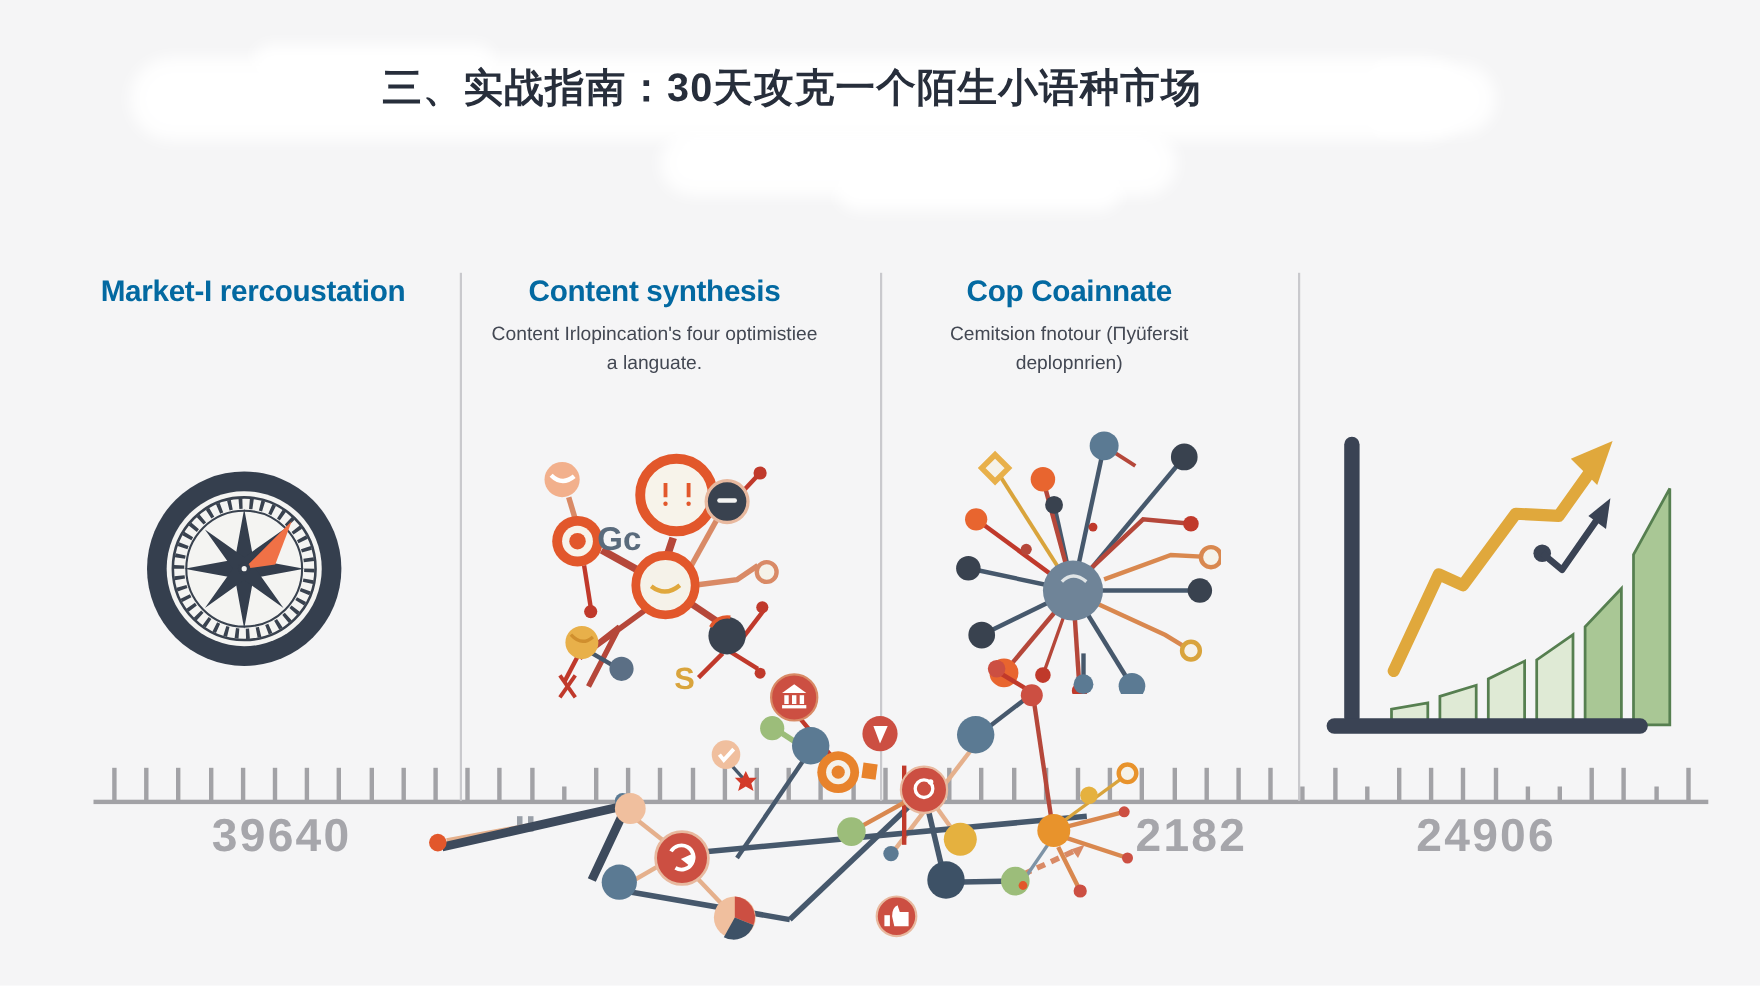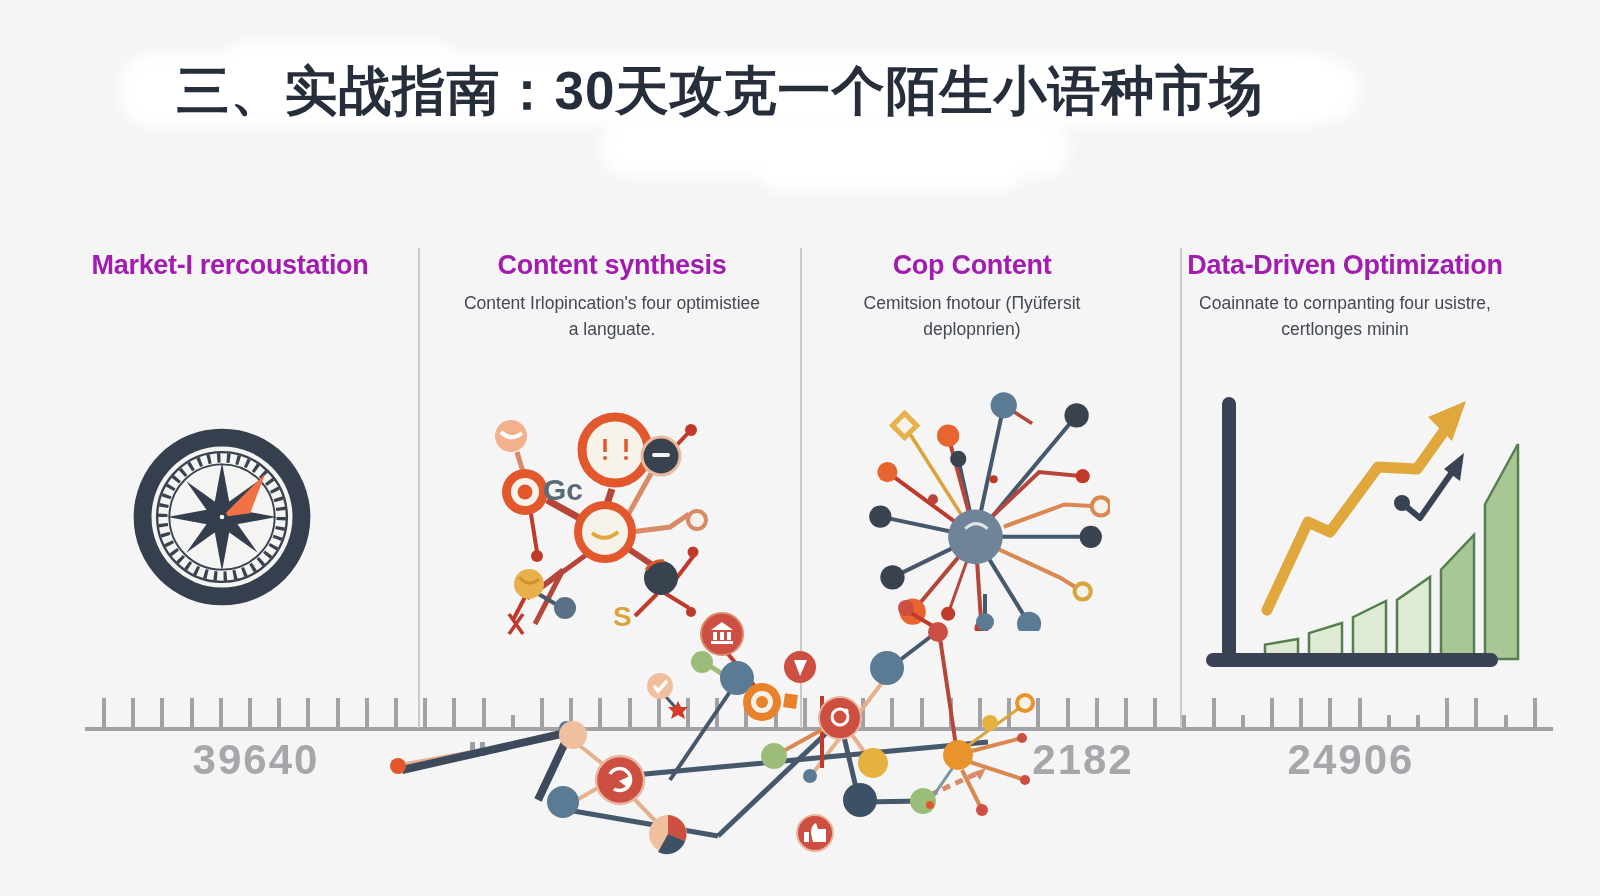--- a/index.html
+++ b/index.html
@@ -1,22 +1,22 @@
 <!DOCTYPE html>
 <html><head>
 <meta charset="utf-8">
 <style>
   html,body{margin:0;padding:0;}
   .canvas{position:relative;width:1600px;height:896px;background:#f5f5f6;overflow:hidden;
     font-family:"Liberation Sans","DejaVu Sans",sans-serif;}
   .ghost{position:absolute;background:rgba(255,255,255,.92);border-radius:48px;filter:blur(7px);}
   .title{position:absolute;left:80px;top:56px;width:1280px;text-align:center;
-    font-size:53px;font-weight:800;color:#272e3b;letter-spacing:1px;z-index:3;}
+    font-size:36px;font-weight:800;color:#272e3b;letter-spacing:1px;z-index:3;}
   .colhead{position:absolute;top:250px;text-align:center;z-index:2;}
-  .colhead h2{margin:0;font-size:27px;font-weight:800;color:#a21caf;letter-spacing:-.3px;}
+  .colhead h2{margin:0;font-size:27px;font-weight:800;color:#0369a1;letter-spacing:-.3px;}
   .colhead p{margin:9px auto 0;font-size:17.5px;line-height:1.5;color:#434853;}
   .divider{position:absolute;top:248px;width:2px;height:480px;background:#c9c9cd;z-index:1;}
   .icon{position:absolute;z-index:2;}
   .ruler-line{position:absolute;left:85px;top:727px;width:1468px;height:4px;background:#a2a2a6;z-index:1;}
   .tick{position:absolute;width:4px;background:#a2a2a6;z-index:1;}
   .tlabel{position:absolute;top:736px;transform:translateX(-50%);font-size:42px;font-weight:700;
     color:#a6a6ab;letter-spacing:2px;z-index:1;}
   .net{z-index:4;}
 </style>
 </head>
@@ -28,31 +28,27 @@
   <div class="ghost" style="left:230px;top:40px;width:220px;height:34px;"></div>
   <div class="ghost" style="left:600px;top:118px;width:470px;height:60px;"></div>
   <div class="ghost" style="left:760px;top:150px;width:260px;height:42px;"></div>
   <div class="ghost" style="left:1230px;top:58px;width:130px;height:64px;"></div>
 
   <div class="title">三、实战指南：30天攻克一个陌生小语种市场</div>
 
   <div class="colhead" style="left:55px;width:350px;">
     <h2>Market-I rercoustation</h2>
   </div>
-  <div class="colhead" style="left:420px;width:350px;padding-left:17px;">
+  <div class="colhead" style="left:420px;width:350px;">
     <h2>Content synthesis</h2>
     <p style="max-width:300px;">Content Irlopincation's four optimistiee a languate.</p>
   </div>
   <div class="colhead" style="left:797px;width:350px;">
-    <h2>Cop Content</h2>
+    <h2>Cop Coainnate</h2>
     <p style="max-width:240px;">Cemitsion fnotour (Пyüfersit deplopnrien)</p>
-  </div>
-  <div class="colhead" style="left:1170px;width:350px;">
-    <h2>Data-Driven Optimization</h2>
-    <p style="max-width:320px;">Coainnate to cornpanting four usistre, certlonges minin</p>
   </div>
 
   <svg class="icon" style="left:128px;top:423px;" width="188" height="188" viewBox="0 0 200 200">
     <circle cx="100" cy="100" r="94" fill="#353f4e"></circle>
     <circle cx="100" cy="100" r="75" fill="#f4f4f2"></circle>
     <circle cx="100" cy="100" r="69" fill="none" stroke="#39424f" stroke-width="2.5"></circle>
     <circle cx="100" cy="100" r="63" fill="none" stroke="#39424f" stroke-width="10" stroke-dasharray="3.5 6.9"></circle>
     <circle cx="100" cy="100" r="56" fill="none" stroke="#39424f" stroke-width="2"></circle>
     <polygon points="100,42 109,91 158,100 109,109 100,158 91,109 42,100 91,91" fill="#343e4d"></polygon>
     <polygon points="138,62 111,100 138,138 100,111 62,138 89,100 62,62 100,89" fill="#343e4d"></polygon>

